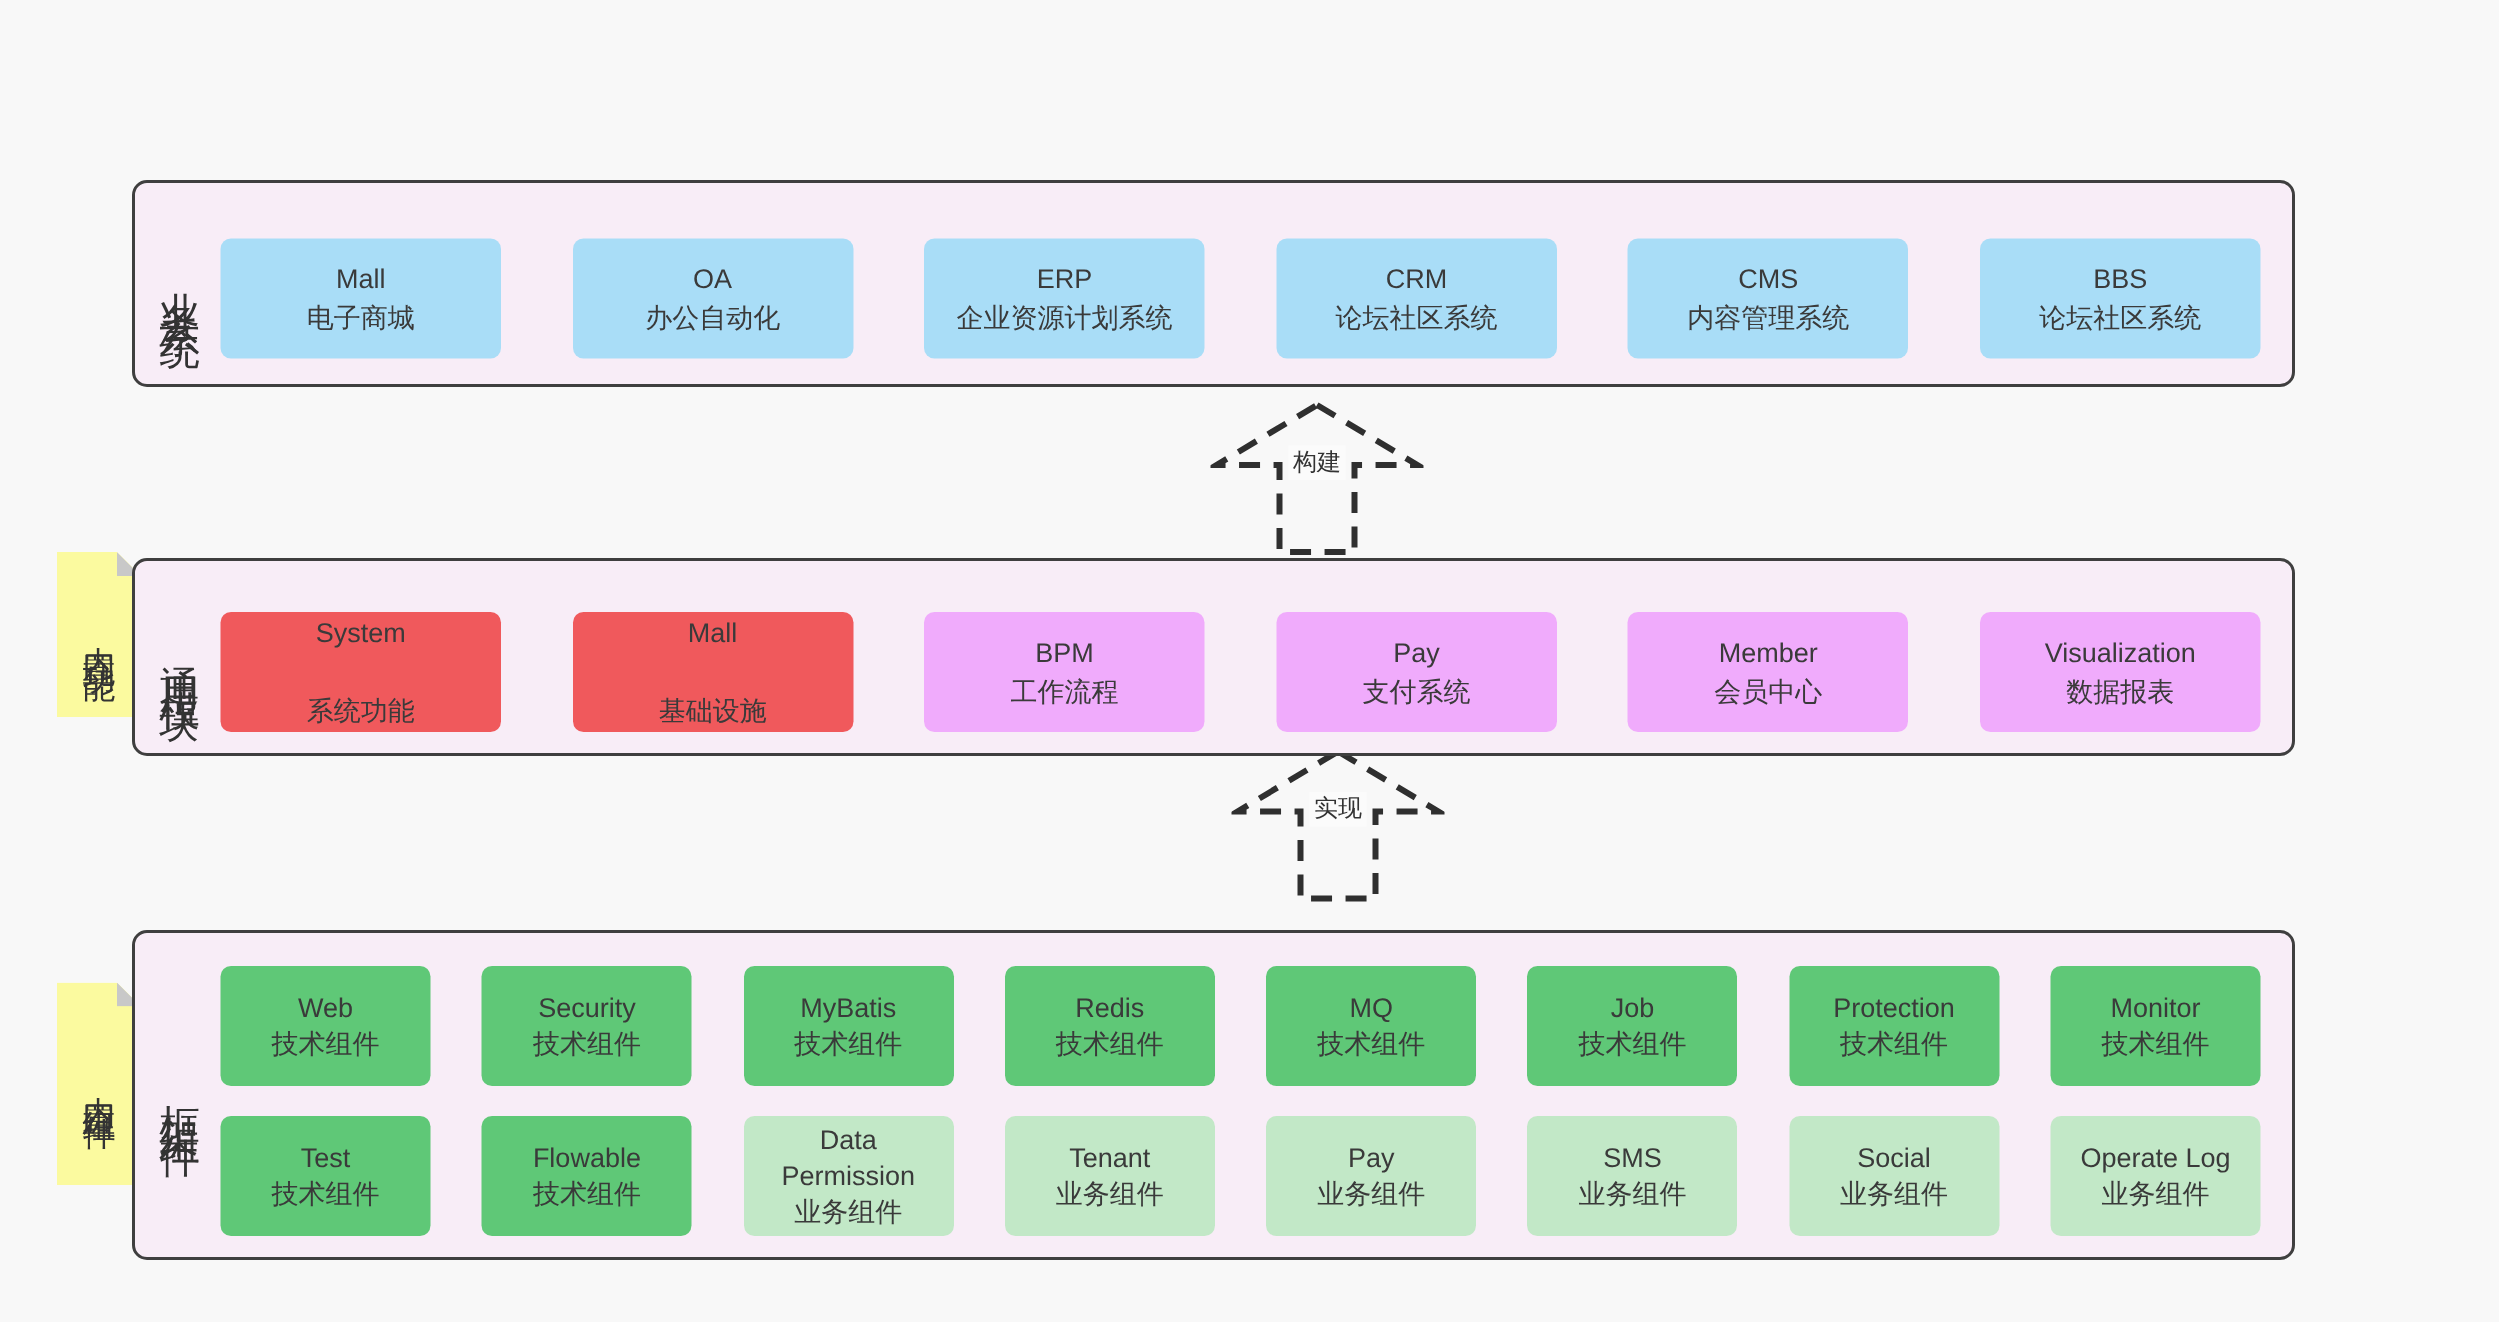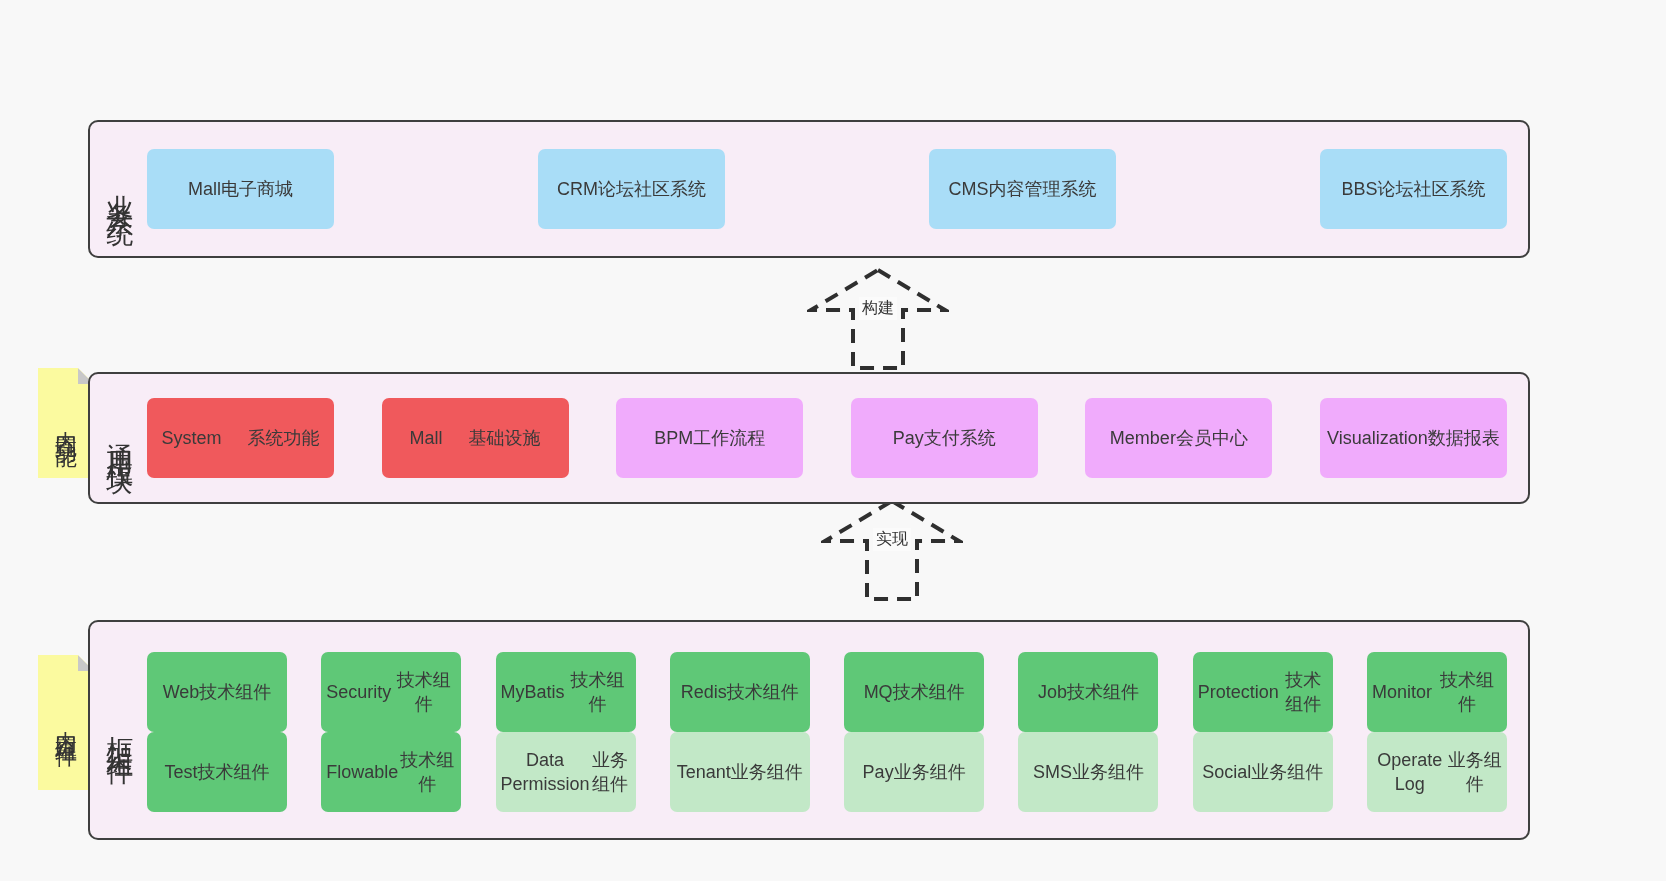--- a/index.html
+++ b/index.html
@@ -18,27 +18,27 @@
     position:absolute;left:14px;top:50%;transform:translateY(-50%);
     writing-mode:vertical-lr;text-orientation:upright;
     font-size:27px;letter-spacing:8px;color:#333;line-height:1.1;
   }
   .boxrow{
     position:absolute;left:57px;width:1360px;top:0;bottom:0;
     display:flex;justify-content:space-between;align-items:center;
   }
   .rows-wrap{
     position:absolute;left:57px;width:1360px;top:17px;bottom:14px;
-    display:flex;flex-direction:column;justify-content:center;
+    display:flex;flex-direction:column;justify-content:flex-end;
   }
   .rows-wrap .row{display:flex;justify-content:space-between;}
   .box{
-    height:80px;border-radius:7px;display:flex;
+    height:80px;border-radius:7px;display:flex;flex-direction:column;
     justify-content:center;align-items:center;text-align:center;
-    font-size:18px;line-height:26px;color:#3a3a3a;box-sizing:border-box;padding:0 5px;
+    font-size:18px;line-height:26px;color:#3a3a3a;box-sizing:border-box;padding:0 5px;margin-top:20px;
   }
   .w-wide{width:187px;}
   .w-narrow{width:140px;line-height:24px;}
   .blue{background:#a9ddf7;}
   .red{background:#f0595c;gap:26px;}
   .pink{background:#f0abfc;}
   .green{background:#5fc877;}
   .lightgreen{background:#c2e8c7;}
   .sticky{
     position:absolute;left:38px;width:56px;background:#fbfa9f;z-index:1;
@@ -79,20 +79,28 @@
   </div>
 
   <div class="panel" id="panel-business">
     <div class="vlabel">业务系统</div>
     <div class="boxrow">
       <div class="box blue w-wide">
         <div>Mall</div>
         <div>电子商城</div>
       </div>
       <div class="box blue w-wide">
+        <div>OA</div>
+        <div>办公自动化</div>
+      </div>
+      <div class="box blue w-wide">
+        <div>ERP</div>
+        <div>企业资源计划系统</div>
+      </div>
+      <div class="box blue w-wide">
         <div>CRM</div>
         <div>论坛社区系统</div>
       </div>
       <div class="box blue w-wide">
         <div>CMS</div>
         <div>内容管理系统</div>
       </div>
       <div class="box blue w-wide">
         <div>BBS</div>
         <div>论坛社区系统</div>

